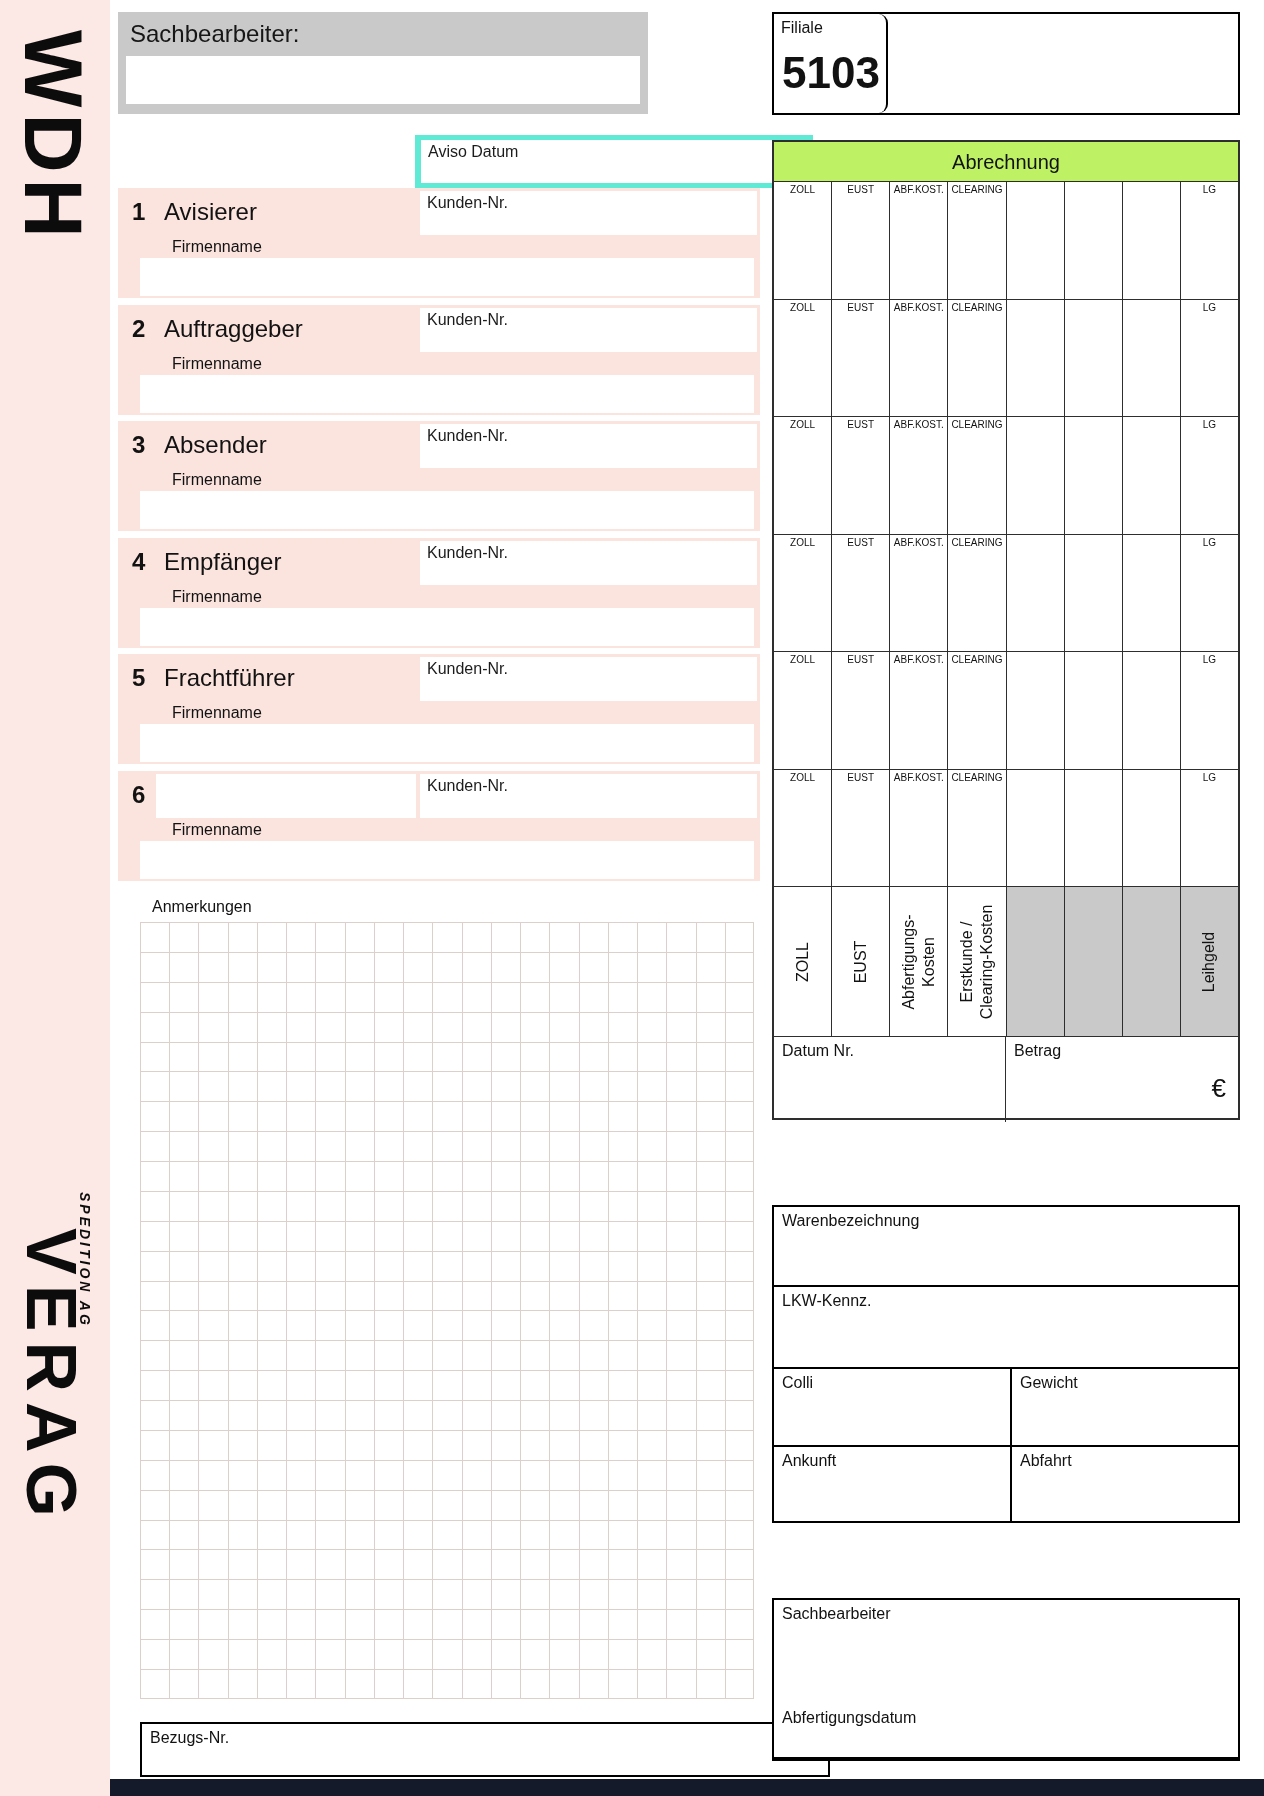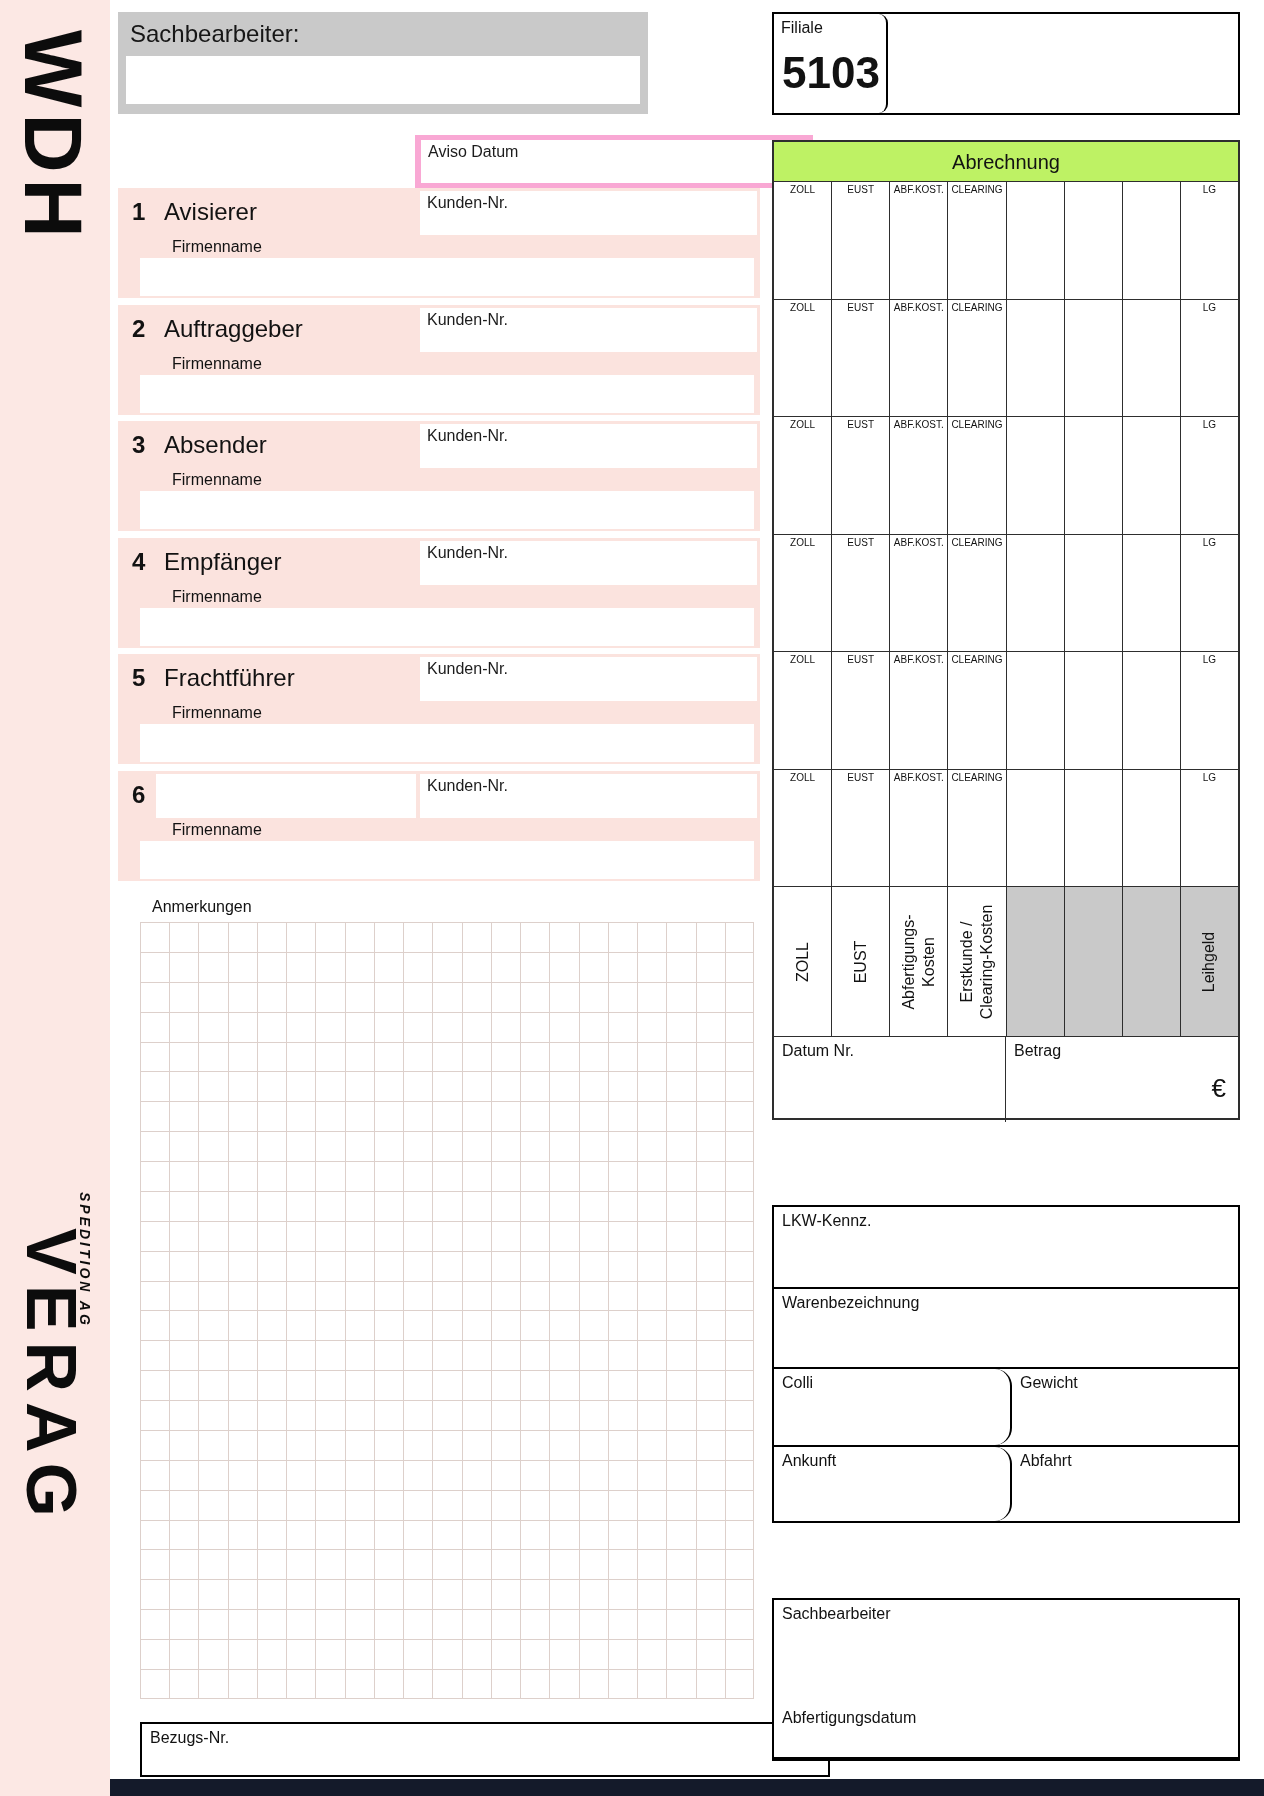--- a/index.html
+++ b/index.html
@@ -21,21 +21,21 @@
   .abf-art-label { position:absolute; left:12px; top:8px; font-size:24px; color:#161616; }
   .abf-art-input { position:absolute; left:8px; top:44px; right:8px; bottom:10px; background:#ffffff; }
 
   .filiale-pos { position:absolute; left:772px; top:12px; width:468px; height:103px; border:2px solid #000; display:flex; background:#fff; }
   .filiale { width:114px; border-right:2px solid #000; position:relative;border-radius:9px; }
   .posnr { flex:1; position:relative; }
   .small-label { position:absolute; left:7px; top:5px; font-size:16px; }
   .filiale-value { position:absolute; left:8px; top:34px; font-size:44px; font-weight:bold; }
 
   
-  .aviso { position:absolute; left:415px; top:135px; width:398px; height:53px; background:#f9a8d4;padding-left:12px; }
+  .aviso { position:absolute; left:415px; top:135px; width:398px; height:53px; background:#5eead4;padding-left:12px; }
   .aviso-box { position:absolute; left:6px; top:5px; right:6px; bottom:5px; background:#ffffff; }
   .field-label { position:absolute; left:7px; top:3px; font-size:16px; color:#1c1c1c; white-space:nowrap; }
 
   .section { position:absolute; left:118px; width:642px; height:110px; background:#fbe3de; }
   .sec-num { position:absolute; left:14px; top:10px; font-size:24px; font-weight:bold; }
   .sec-title { position:absolute; left:46px; top:10px; font-size:24px; }
   .sec-name-box { position:absolute; left:38px; top:3px; width:260px; height:44px; background:#ffffff; }
   .kunden-box { position:absolute; left:302px; top:3px; width:337px; height:44px; background:#ffffff; }
   .firmen-label { position:absolute; left:22px; top:50px; font-size:16px;margin-left:32px; }
   .firmen-box { position:absolute; left:22px; top:70px; right:6px; height:38px; background:#ffffff; }
@@ -71,21 +71,21 @@
 
   .bezug { position:absolute; left:140px; top:1722px; width:690px; height:55px; border:2px solid #000; }
 
   
   .ship { position:absolute; left:772px; top:1205px; width:468px; height:318px; border:2px solid #000; background:#fff; }
   .ship-row { position:relative; border-bottom:2px solid #000; }
   .ship-row.lkw { height:82px; }
   .ship-row.waren { height:80px; }
   .ship-row.split { height:78px; display:flex; }
   .ship-row.split.last { height:74px; border-bottom:none; }
-  .ship-cell { position:relative; flex:1;border-radius:17px; }
+  .ship-cell { position:relative; flex:1; }
   .ship-cell.first { width:238px; flex:none; border-right:2px solid #000; }
 
   .abfdat { position:absolute; left:772px; top:1598px; width:468px; height:163px; border:2px solid #000; background:#fff; }
   .abfdat-row { position:relative; }
   .abfdat-row.r1 { height:55px; border-bottom:2px solid #000; }
   .abfdat-row.r2 { height:104px; }
 
   .bottom-bar { position:absolute; left:110px; top:1779px; width:1154px; height:17px; background:#141a2a; }
 </style>
 </head>
@@ -369,25 +369,25 @@
   </div>
 
   <div class="anm-label">Anmerkungen</div>
   <div class="anm-grid"></div>
 
   <div class="bezug">
     <span class="box-label">Bezugs-Nr.</span>
   </div>
 
   <div class="ship">
+    <div class="ship-row waren">
+      <span class="box-label">Warenbezeichnung</span>
+    </div>
     <div class="ship-row lkw">
       <span class="box-label">LKW-Kennz.</span>
-    </div>
-    <div class="ship-row waren">
-      <span class="box-label">Warenbezeichnung</span>
     </div>
     <div class="ship-row split">
       <div class="ship-cell first">
         <span class="box-label">Colli</span>
       </div>
       <div class="ship-cell">
         <span class="box-label">Gewicht</span>
       </div>
     </div>
     <div class="ship-row split last">

